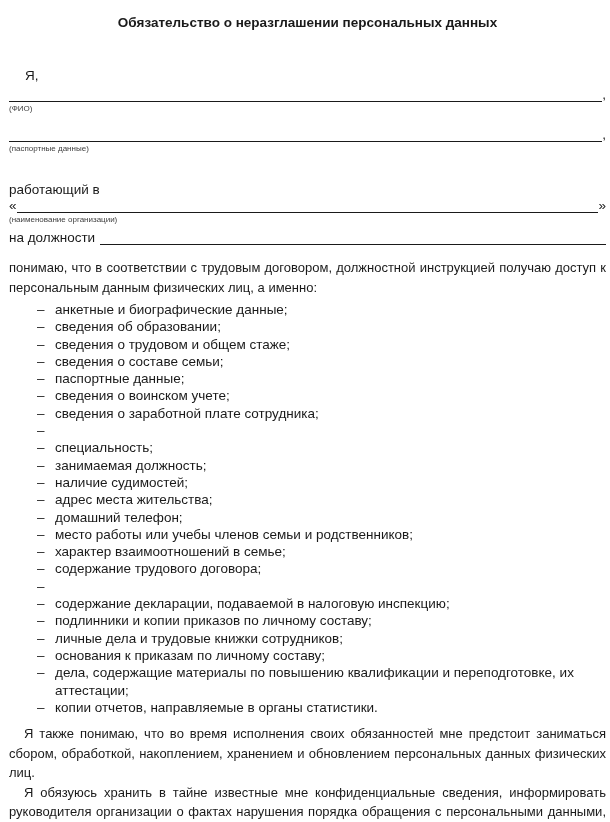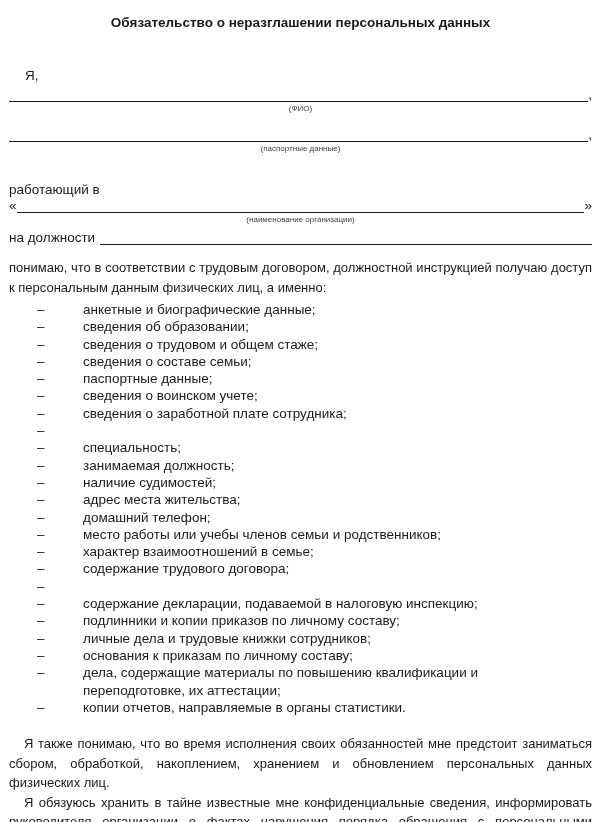--- a/index.html
+++ b/index.html
@@ -3,21 +3,21 @@
 <meta charset="utf-8">
 <style>
   * { margin: 0; padding: 0; box-sizing: border-box; }
   html, body { width: 610px; height: 822px; }
   body {
     background: #ffffff;
     font-family: "Liberation Sans", sans-serif;
     color: #1a1a1a;
     overflow: hidden;
   }
-  .page { padding: 15px 18px 0 9px; width: 610px; height: 814px; }
+  .page { padding: 15px 4px 0 9px; width: 610px; height: 814px; }
 
   .title {
     text-align: center;
     font-weight: bold;
     font-size: 13.5px;
     line-height: 16px;
   }
 
   .pronoun {
     margin: 36px 0 0 16px;
@@ -38,52 +38,51 @@
   }
   .tail { flex: 0 0 auto; }
 
   .row-fio { margin-top: 3px; }
   .row-passport { margin-top: 14px; }
   .row-org { margin-top: 0px; }
   .row-position { margin-top: 6px; }
   .pos-label { padding-right: 5px; }
 
   .caption {
-    text-align: center;
     font-size: 8px;
     line-height: 9px;
     color: #404040;
     padding-top: 2px;
   }
 
   .label-line {
     margin-top: 28px;
     font-size: 13.5px;
     line-height: 17px;
   }
 
   .para {
     font-size: 13px;
     line-height: 20px;
     text-align: justify;
   }
   .intro { margin-top: 13px; }
-  .closing { margin-top: 18px; text-indent: 15px; line-height: 19.5px; }
+  .closing { margin-top: 8px; text-indent: 15px; line-height: 19.5px; }
   .closing + .closing { margin-top: 0; }
 
   .list { margin-top: 3px; }
   .list-item {
     display: flex;
     font-size: 13.5px;
     line-height: 17.3px;
     padding-left: 28px;
     padding-right: 30px;
   }
   .marker { flex: 0 0 18px; }
-  .item-text { flex: 1; margin-left: 28px; }
+  .item-text { flex: 1; }
 </style>
 </head>
 <body>
 
 <div class="page">
 
   <div class="title">Обязательство о неразглашении персональных данных</div>
 
   <div class="pronoun">Я,</div>
 

